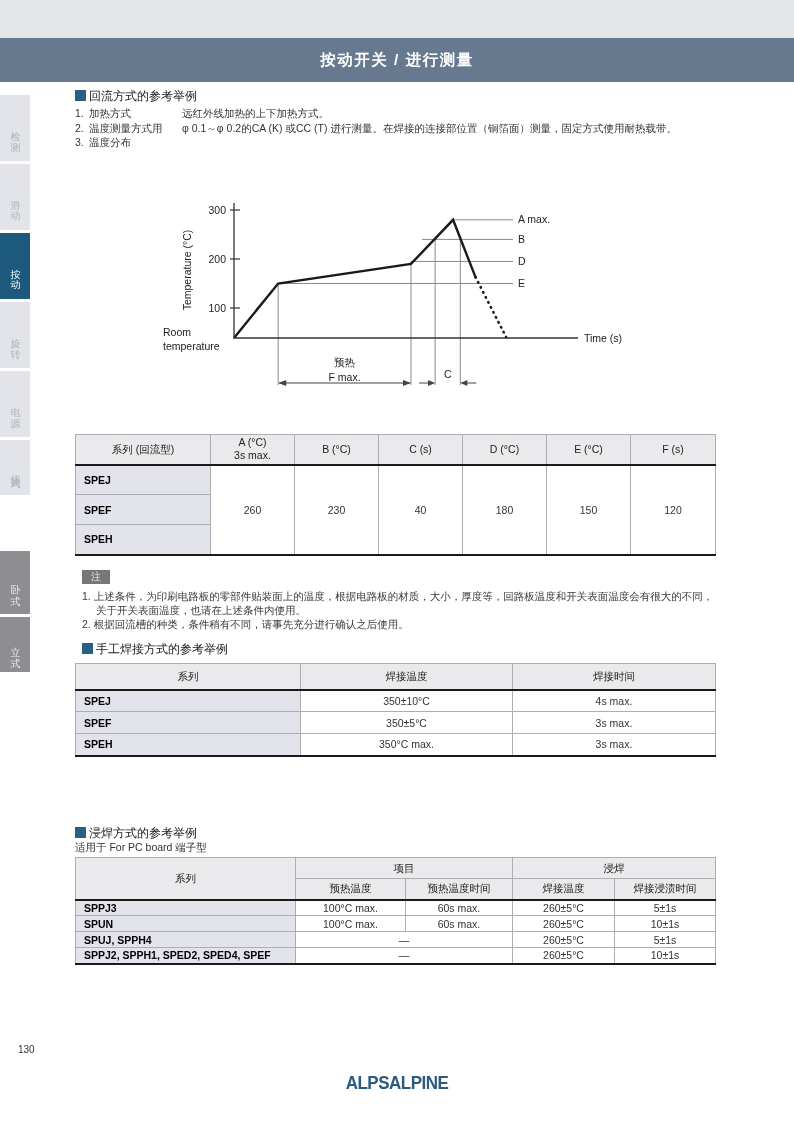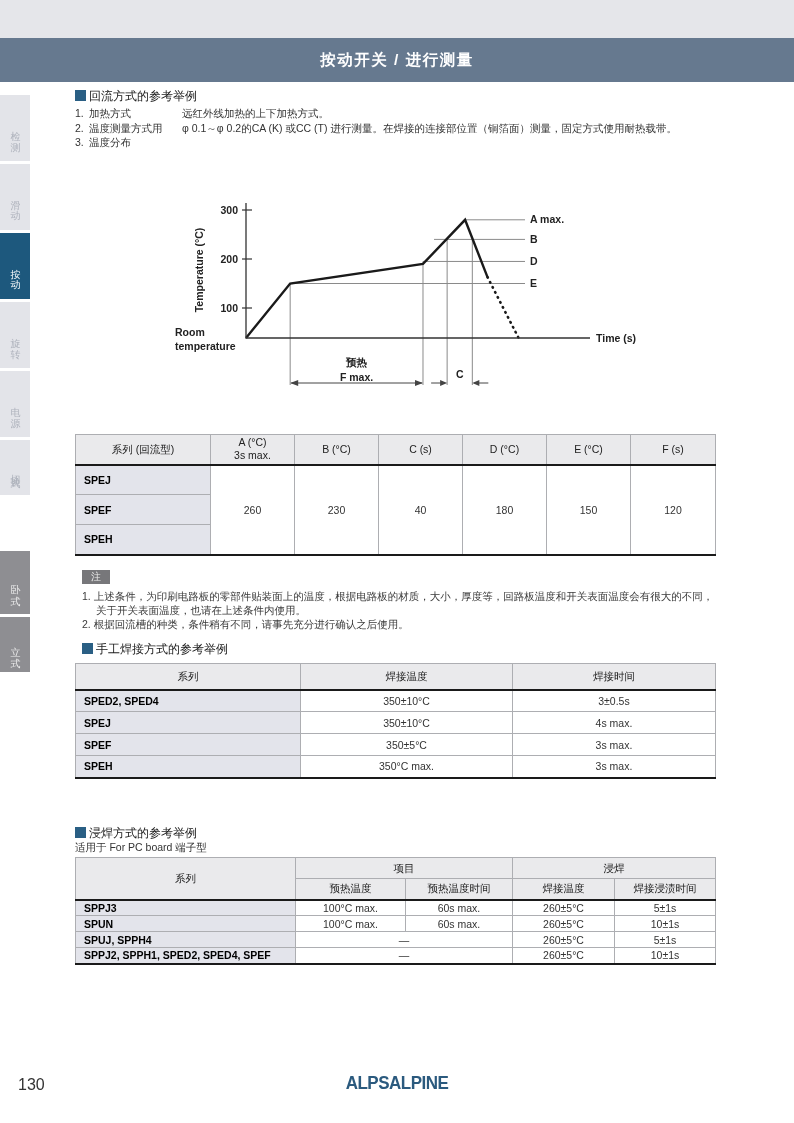--- a/index.html
+++ b/index.html
@@ -27,21 +27,21 @@
   .sub-note { position:absolute; font-size:10.5px; color:#333; }
 
   
   #reflow-items { position:absolute; left:75px; top:106px; width:660px; font-size:10.5px; color:#333; }
   #reflow-items .row { display:flex; line-height:14.5px; }
   #reflow-items .no  { width:14px; }
   #reflow-items .lbl { width:82px; }
   #reflow-items .txt { flex:1;margin-left:11px; }
 
   
-  #chart-box { position:absolute; left:12px; top:0; width:690px; height:420px; pointer-events:none;font-weight:bold; }
+  #chart-box { position:absolute; left:0; top:0; width:690px; height:420px; pointer-events:none; }
   #chart-box svg { display:block; }
   .chart-text { font-family:"Liberation Sans","DejaVu Sans",sans-serif; font-size:10.5px; fill:#222; }
 
   
   table.dtable { border-collapse:collapse; table-layout:fixed; width:640px; font-size:10.5px;
                  border-top:1px solid #555; border-bottom:2.5px solid #1a1a1a; position:absolute; background:#fff; }
   table.dtable th, table.dtable td { border:1px solid #ADAEB2; }
   table.dtable thead { border-bottom:2.5px solid #1a1a1a; }
   table.dtable thead th { background:#EAEAEC; font-weight:normal; color:#222; text-align:center; white-space:pre-line; line-height:13px; }
   table.dtable tbody th.series { background:#E3E4EB; text-align:left; padding-left:8px; font-weight:bold; color:#000; }
@@ -56,21 +56,21 @@
   #t3 thead tr { height:21px; }
   #t3 tbody tr { height:16px; }
 
   
   #note-badge { position:absolute; left:82px; top:570px; width:28px; height:14px; background:#77777A; color:#E9E9E9;
                 font-size:10px; text-align:center; line-height:14px; }
   #note-items { position:absolute; left:82px; top:589px; width:650px; font-size:10.5px; color:#3a3a3a; }
   #note-items .n { white-space:pre-line; line-height:14px; padding-left:14px; text-indent:-14px; }
 
   
-  #page-num { position:absolute; left:18px; top:1076px; font-size:16px; color:#333; }
+  #page-num { position:absolute; left:18px; top:1044px; font-size:10px; color:#333; }
   #logo { position:absolute; left:0; top:1074px; width:794px; text-align:center;
           font-size:17px; font-weight:bold; color:#2B5A7E; letter-spacing:-0.5px; transform:scaleY(1.05); }
 </style>
 </head>
 <body>
 
 <div id="page">
 
   <div id="topstrip"></div>
   <div id="titlebar">
@@ -207,25 +207,20 @@
       </colgroup>
     <thead id="t2-head">
         <tr>
           <th>系列</th>
           <th>焊接温度</th>
           <th>焊接时间</th>
         </tr>
       </thead>
     <tbody id="t2-body">
         <tr>
-          <th class="series">SPED2, SPED4</th>
-          <td>350±10°C</td>
-          <td>3±0.5s</td>
-        </tr>
-        <tr>
           <th class="series">SPEJ</th>
           <td>350±10°C</td>
           <td>4s max.</td>
         </tr>
         <tr>
           <th class="series">SPEF</th>
           <td>350±5°C</td>
           <td>3s max.</td>
         </tr>
         <tr>

